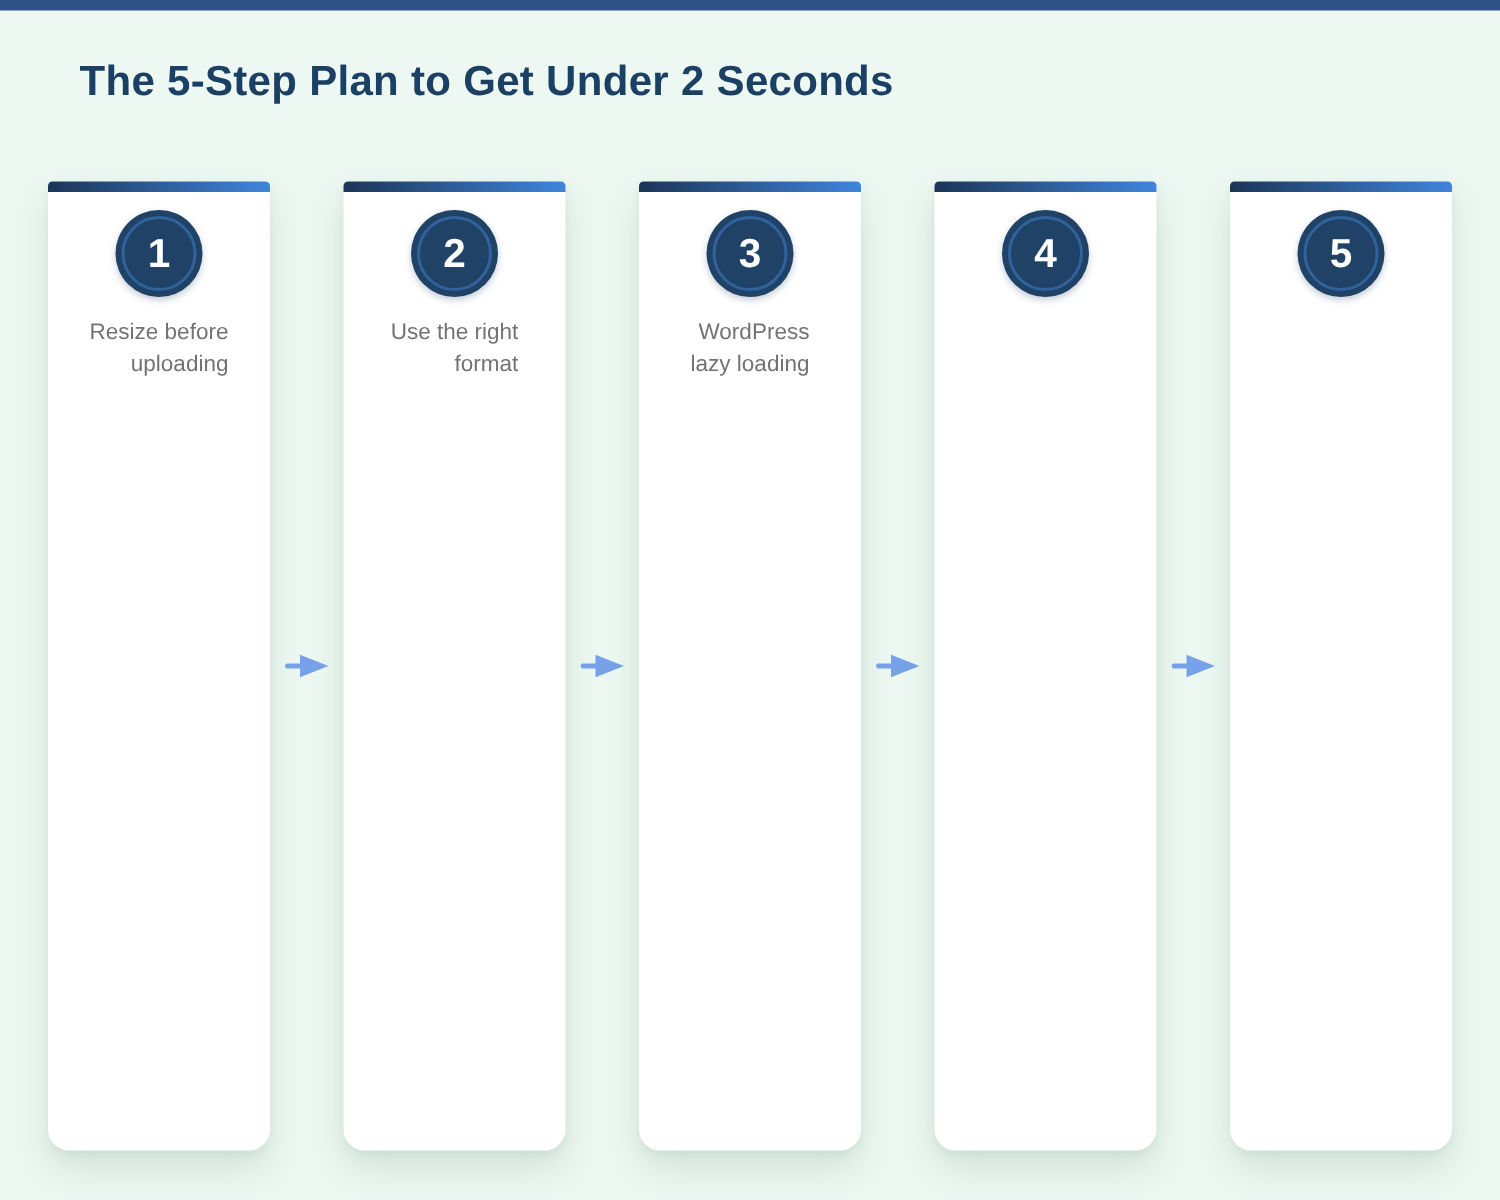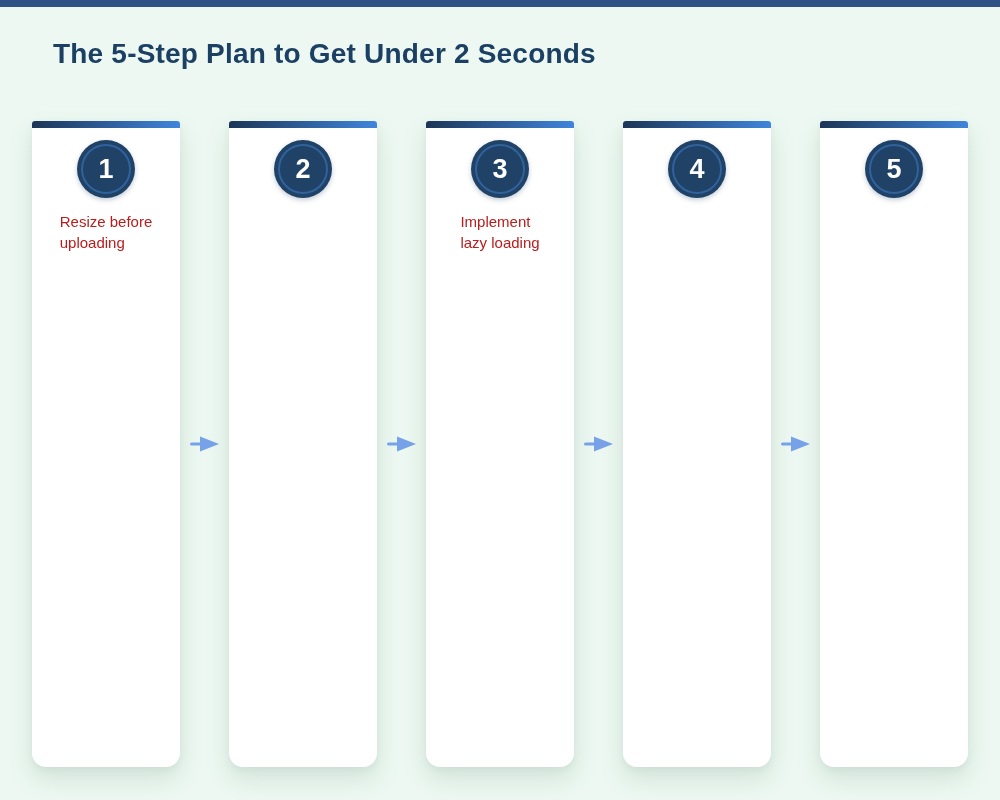--- a/index.html
+++ b/index.html
@@ -71,22 +71,22 @@
   .badge-num {
     color: #ffffff;
     font-size: 27px;
     font-weight: bold;
   }
   .step-label {
     margin-top: 13px;
     padding: 0 8px;
     font-size: 15px;
     line-height: 21px;
-    color: #b91c1c;
-    text-align: left;
+    color: #737373;
+    text-align: right;
     white-space: pre-line;
   }
   .arrow-cell {
     flex: 1 1 auto;
     display: flex;
     align-items: center;
     justify-content: center;
   }
   .arrow-icon {
     display: block;
@@ -116,35 +116,37 @@
       <rect x="0" y="6.4" width="12" height="3.2" rx="1.6"></rect>
       <polygon points="10,0.5 29,8 10,15.5"></polygon>
     </svg>
   </div>
 
   <div class="card">
     <div class="card-bar"></div>
     <div class="badge">
       <span class="badge-num">2</span>
     </div>
+    <div class="step-label">Use the right
+format</div>
   </div>
 
   <div class="arrow-cell">
     <svg class="arrow-icon" width="30" height="16" viewBox="0 0 30 16">
       <rect x="0" y="6.4" width="12" height="3.2" rx="1.6"></rect>
       <polygon points="10,0.5 29,8 10,15.5"></polygon>
     </svg>
   </div>
 
   <div class="card">
     <div class="card-bar"></div>
     <div class="badge">
       <span class="badge-num">3</span>
     </div>
-    <div class="step-label">Implement
+    <div class="step-label">WordPress
 lazy loading</div>
   </div>
 
   <div class="arrow-cell">
     <svg class="arrow-icon" width="30" height="16" viewBox="0 0 30 16">
       <rect x="0" y="6.4" width="12" height="3.2" rx="1.6"></rect>
       <polygon points="10,0.5 29,8 10,15.5"></polygon>
     </svg>
   </div>
 

